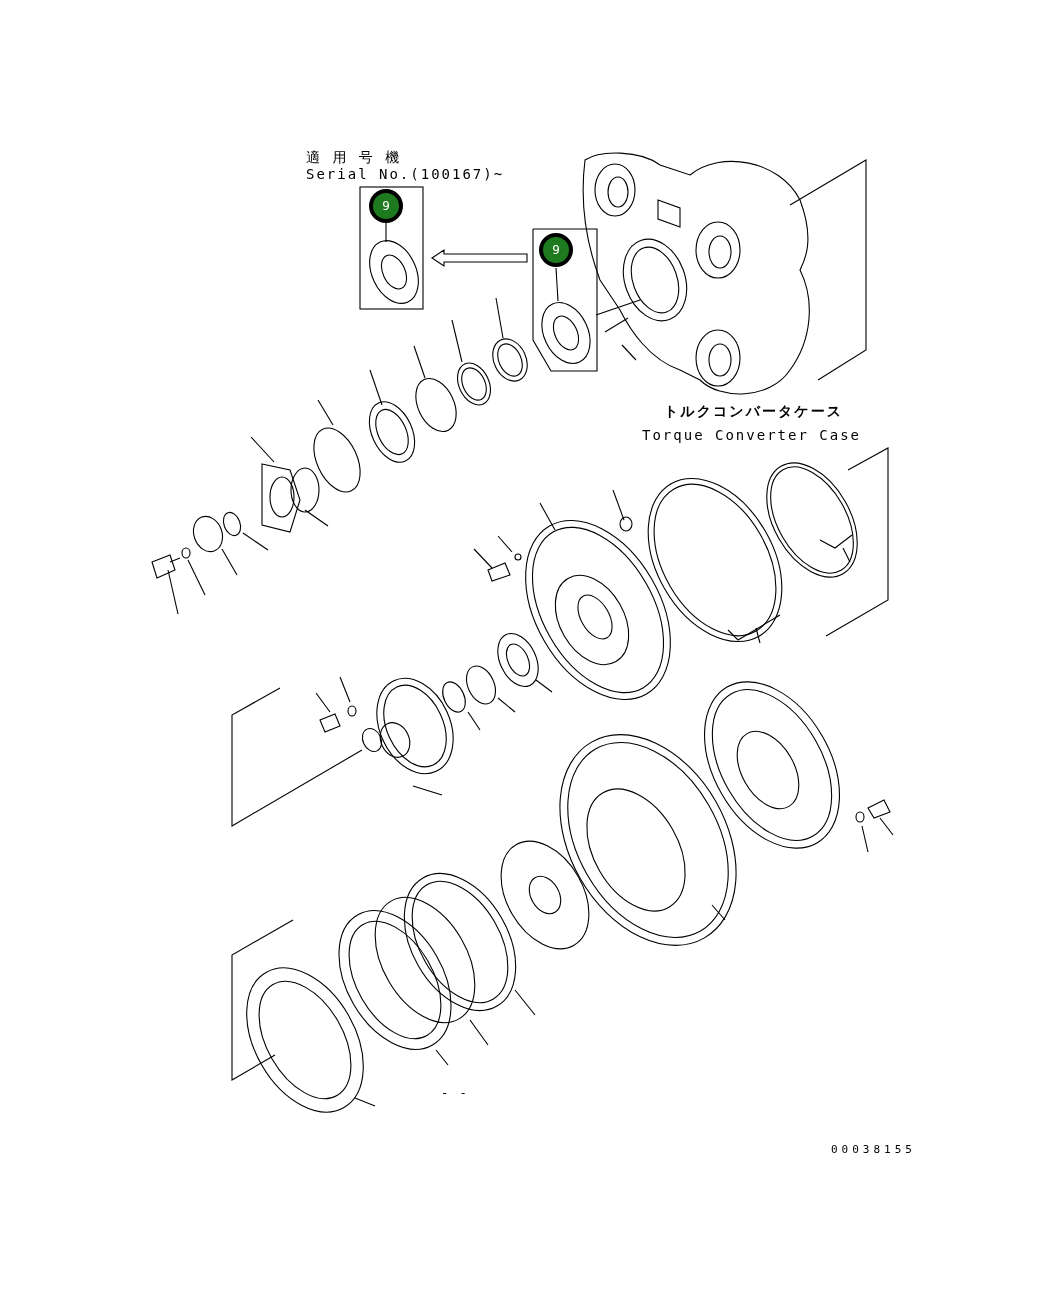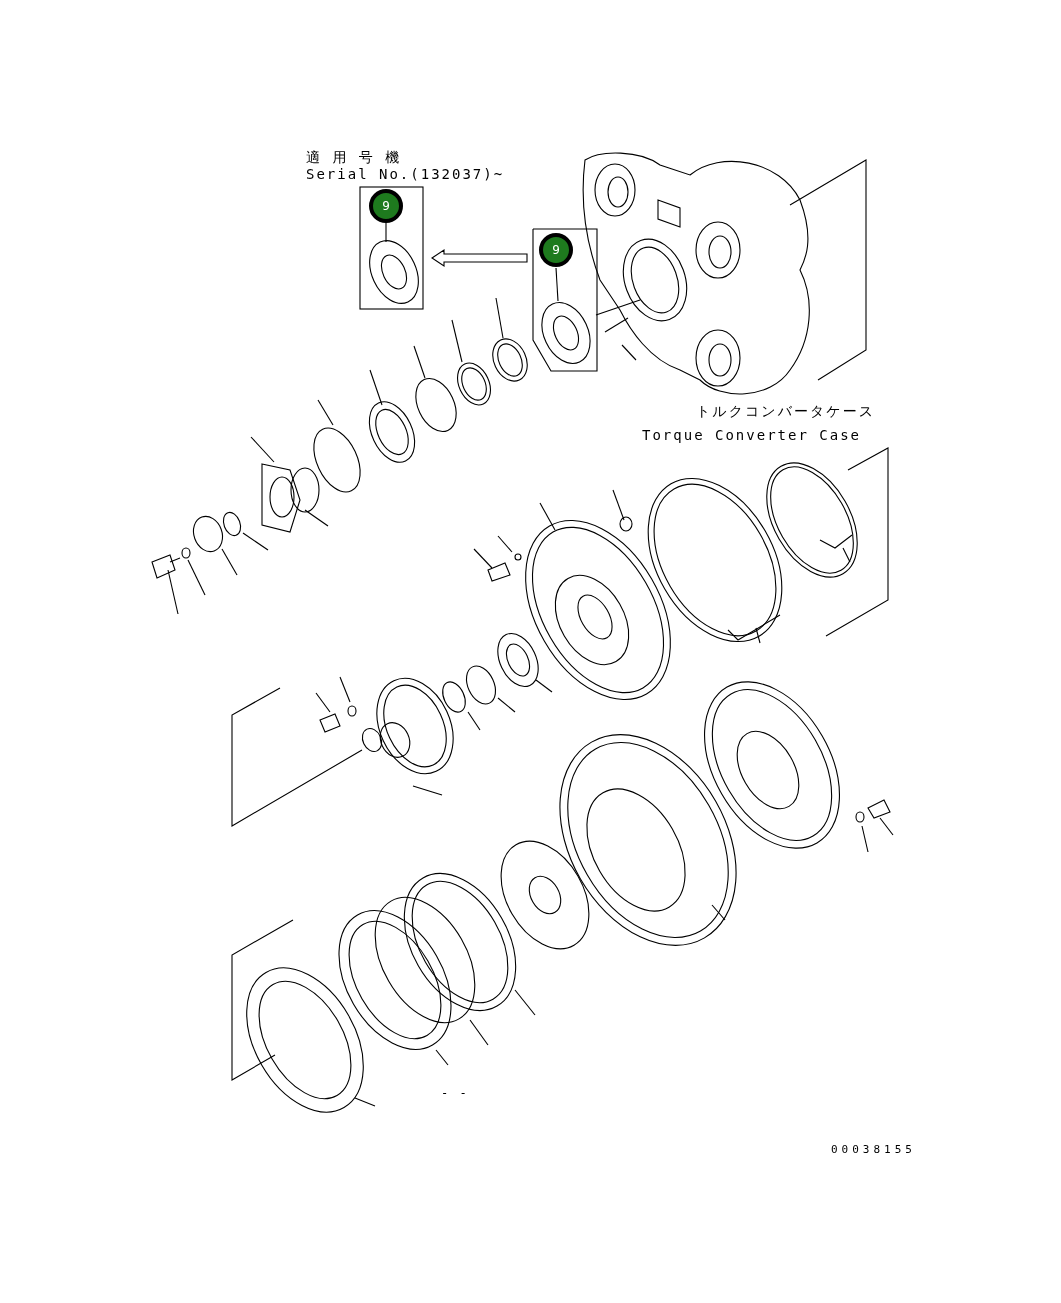--- a/index.html
+++ b/index.html
@@ -142,28 +142,28 @@
     <ellipse cx="395" cy="980" rx="48" ry="75" transform="rotate(-30 395 980)"></ellipse>
     <ellipse cx="395" cy="980" rx="38" ry="64" transform="rotate(-30 395 980)"></ellipse>
     <line x1="436" y1="1050" x2="448" y2="1065"></line>
     <ellipse cx="305" cy="1040" rx="50" ry="78" transform="rotate(-30 305 1040)"></ellipse>
     <ellipse cx="305" cy="1040" rx="38" ry="64" transform="rotate(-30 305 1040)"></ellipse>
     <line x1="355" y1="1098" x2="375" y2="1106"></line>
     <polyline points="293,920 232,955 232,1080 275,1055"></polyline>
   </svg>
 
   <div class="lbl" style="left:306px; top:150px;">適 用 号 機</div>
-  <div class="lbl" style="left:306px; top:167px;">Serial No.(132037)~</div>
+  <div class="lbl" style="left:306px; top:167px;">Serial No.(100167)~</div>
 
   <div class="badge" style="left:369px; top:189px;">
     <span>9</span>
   </div>
   <div class="badge" style="left:539px; top:233px;">
     <span>9</span>
   </div>
 
-  <div class="lbl" style="left:696px; top:404px;">トルクコンバータケース</div>
+  <div class="lbl" style="left:664px; top:404px;font-weight:bold;">トルクコンバータケース</div>
   <div class="lbl" style="left:642px; top:428px;text-align:right;">Torque Converter Case</div>
 
   <div class="lbl" style="left:441px; top:1087px; font-size:12px;">- -</div>
 
   <div class="figno" style="left:831px; top:1143px;text-align:right;">00038155</div>
 </div>
 
 </body></html>

